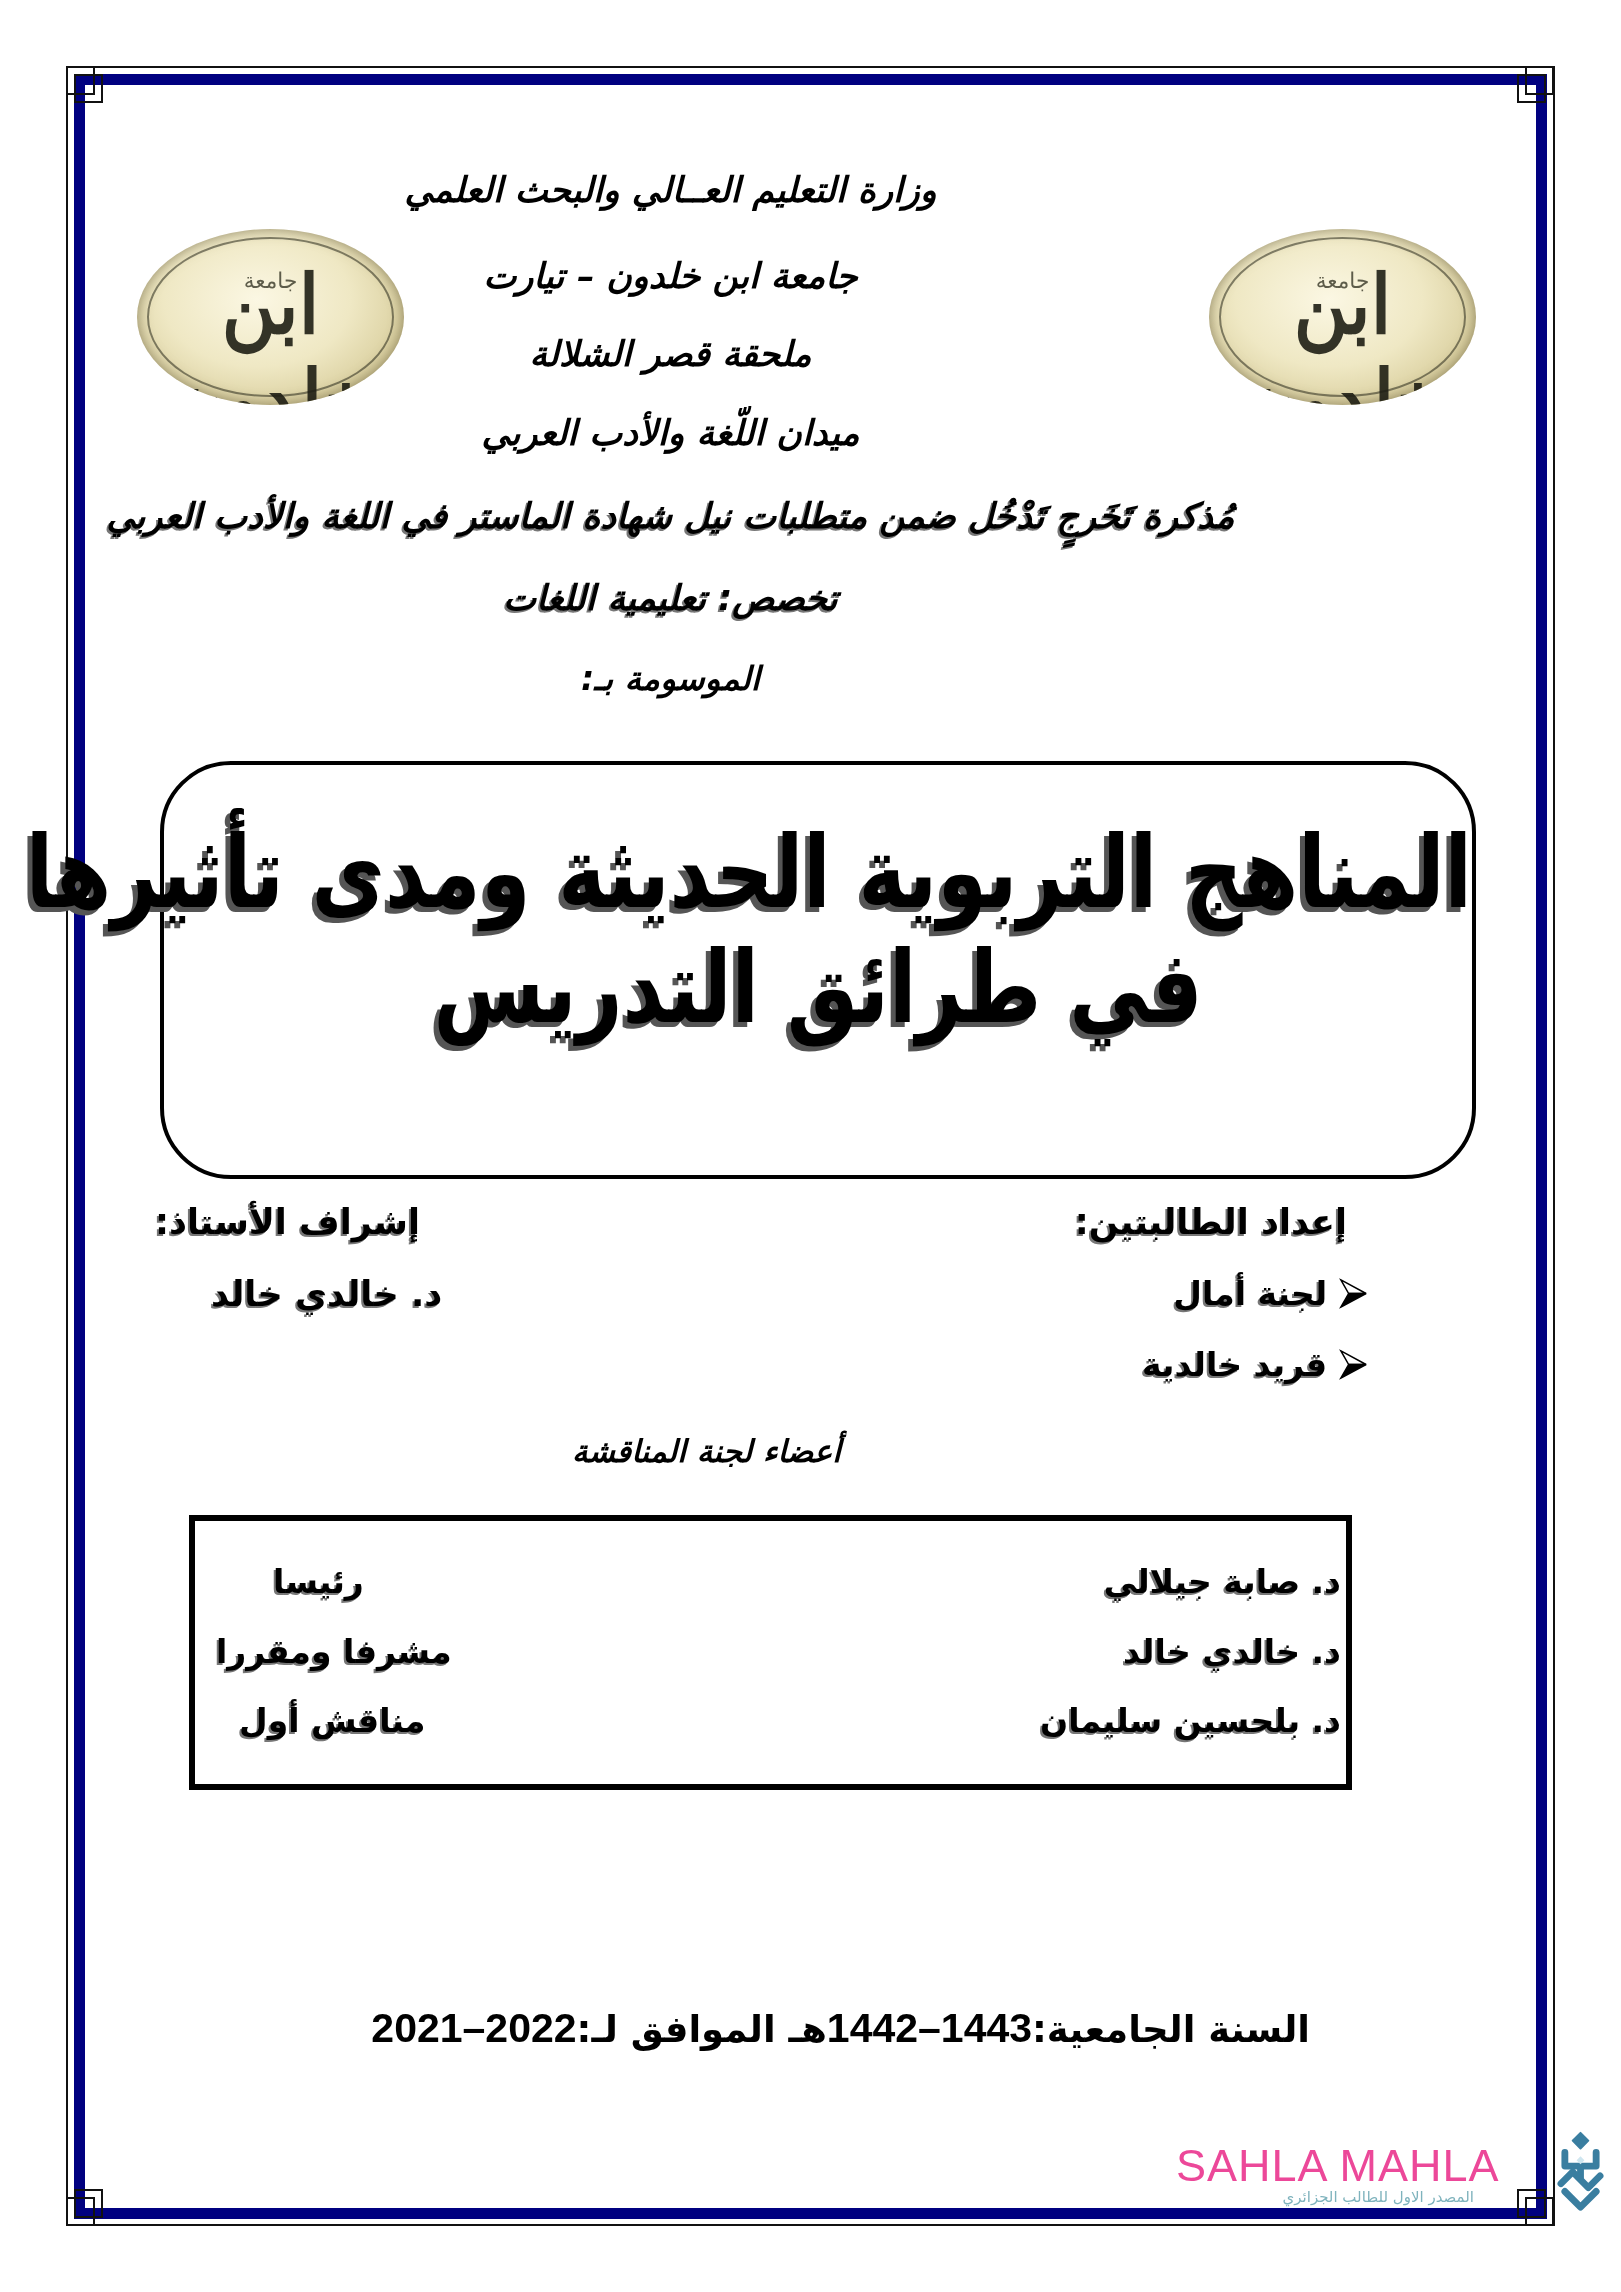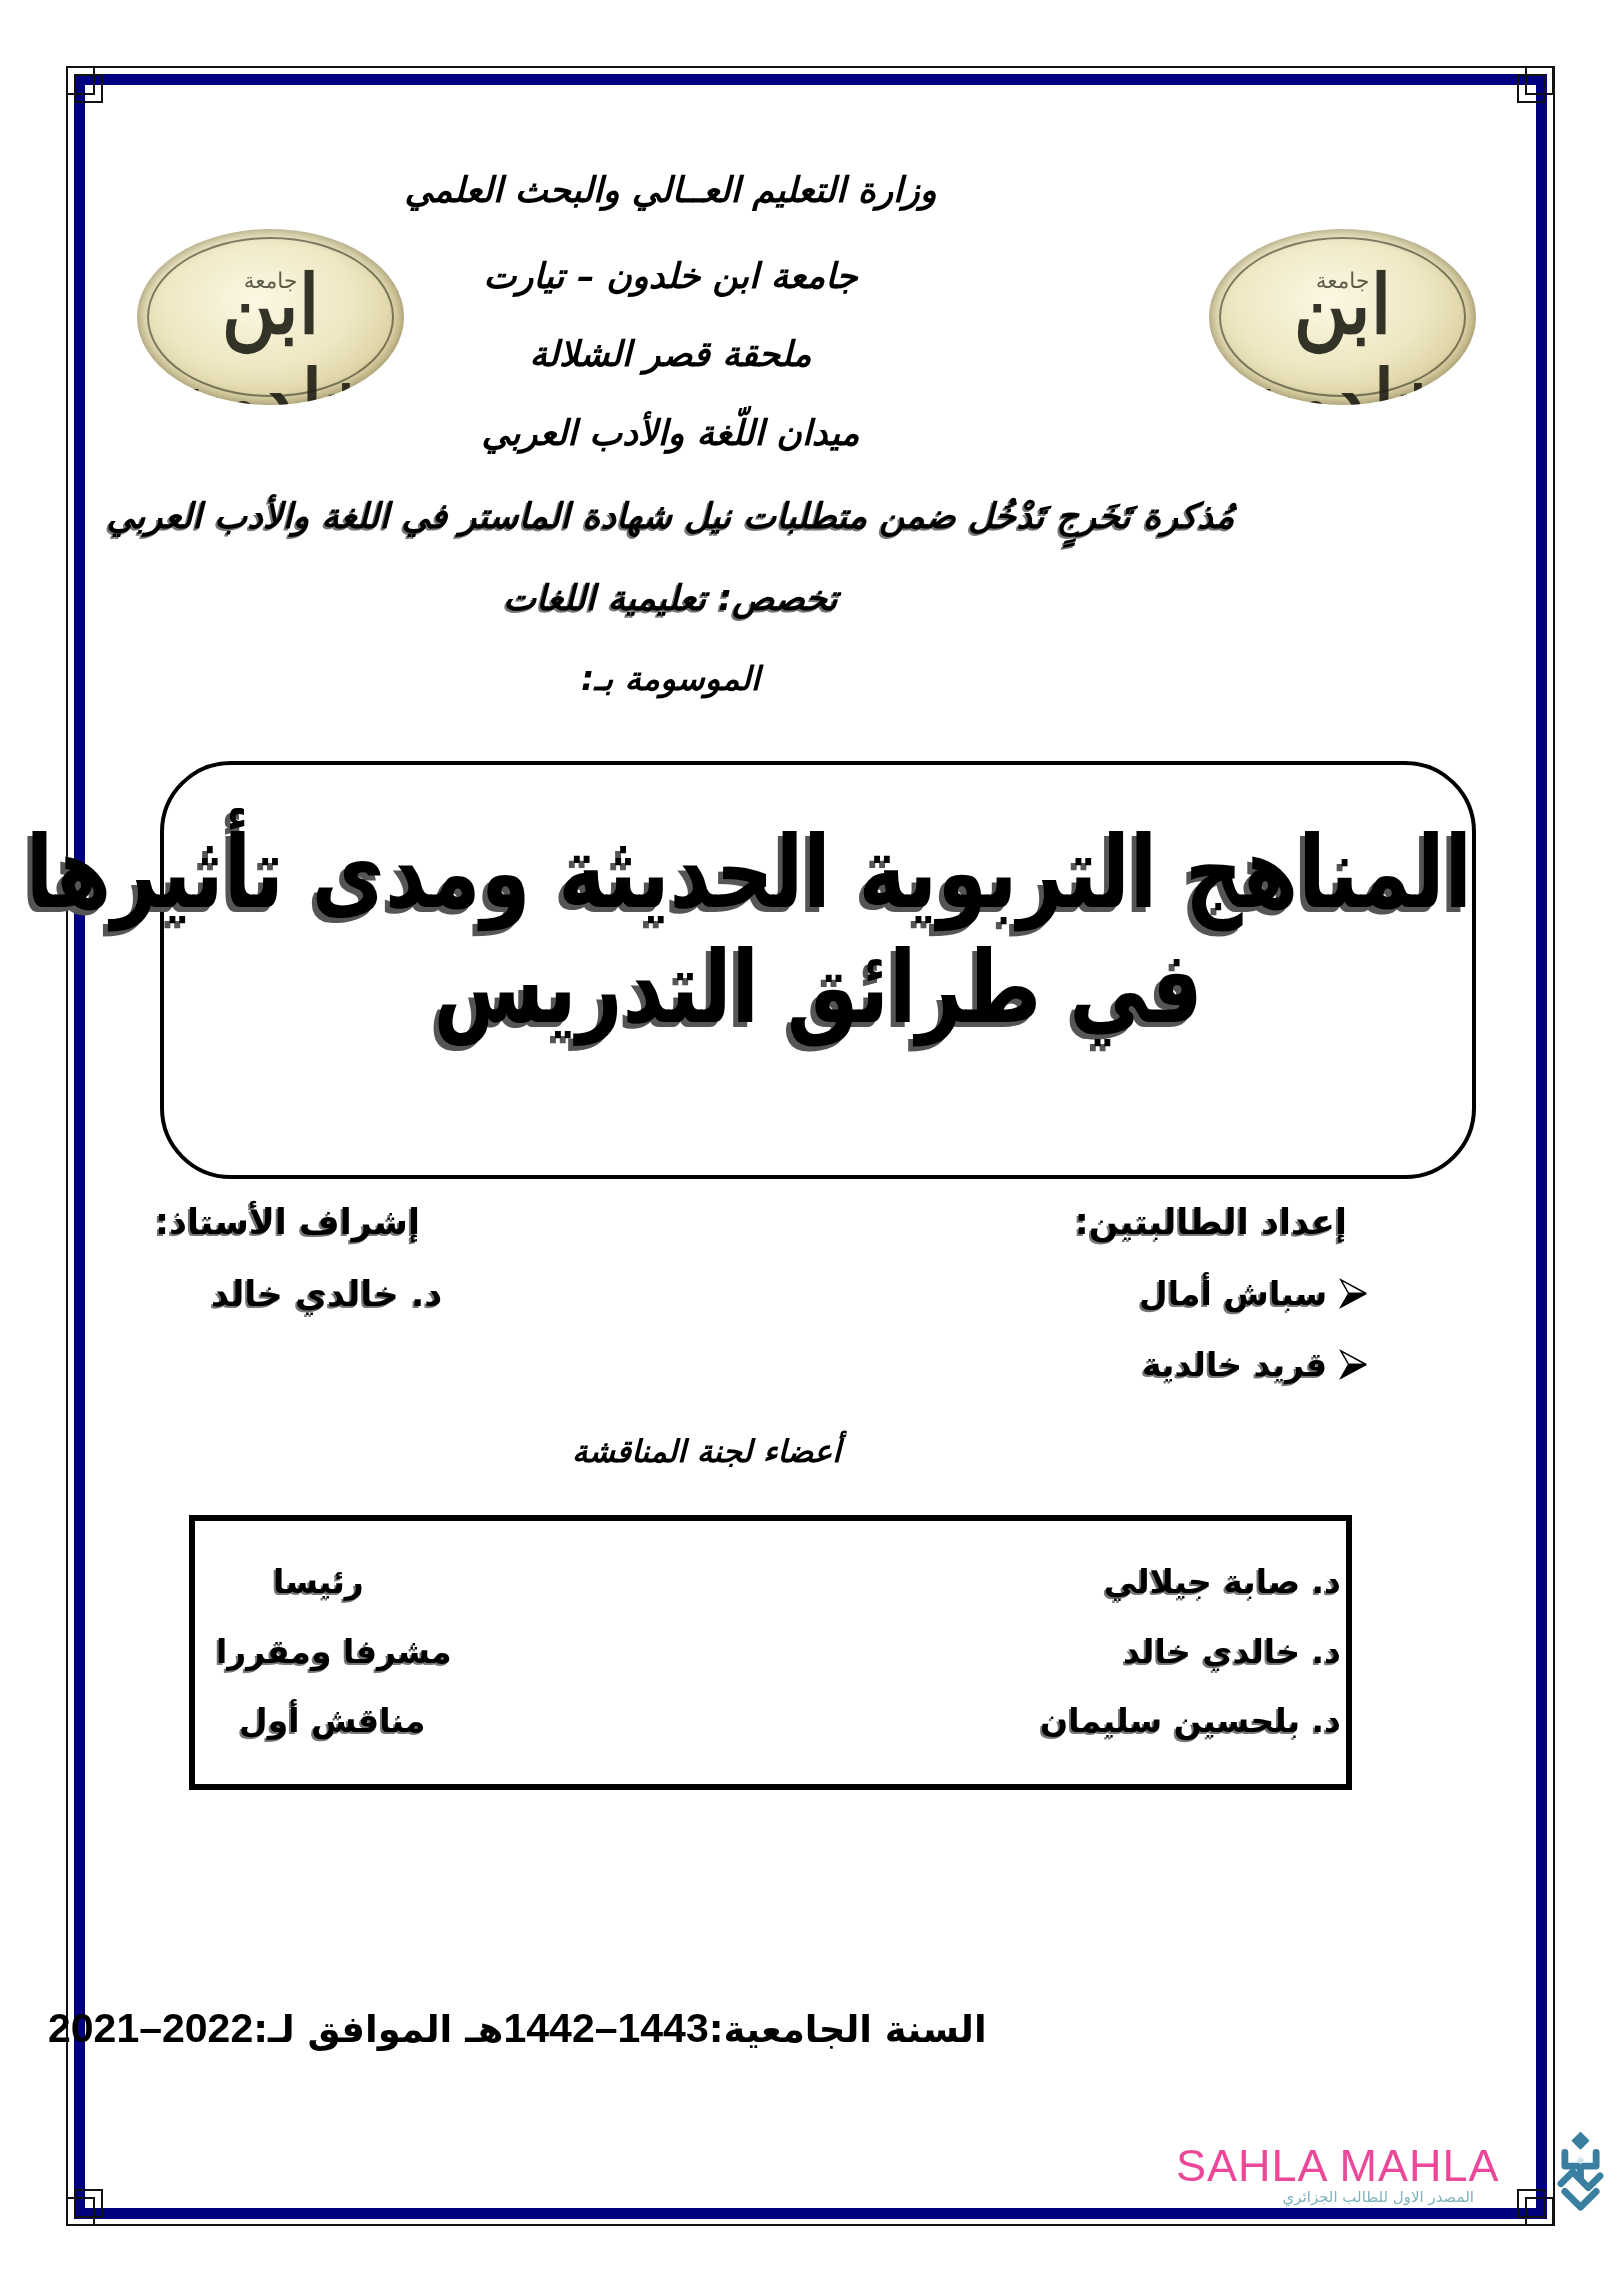--- a/index.html
+++ b/index.html
@@ -152,27 +152,26 @@
       white-space: nowrap;
     }
     .committee-row .member { position: absolute; right: 5px; }
     .committee-row .role { position: absolute; left: 78px; }
 
     
     .year-line {
       position: absolute;
       left: 0; width: 1310px;
       top: 2005px;
-      text-align: left;
+      text-align: right;
       direction: rtl;
       font-weight: bold;
       font-size: 37px;
       white-space: nowrap;
       font-family: "DejaVu Sans", "Liberation Sans", sans-serif;
-      margin-left: 48px;
     }
     .year-line .num { font-family: "Liberation Sans", "DejaVu Sans", sans-serif; font-size: 41px; }
 
     
     .wm-title {
       position: absolute;
       left: 1176px; top: 2140px;
       font-family: "Liberation Sans", "DejaVu Sans", sans-serif;
       font-size: 45px;
       color: #ec4899;
@@ -236,21 +235,21 @@
 </div>
 
 <div class="label-bold" style="right:274px; top:1202px;">إعداد الطالبتين:</div>
 <div class="label-bold" style="left:155px; top:1202px;">إشراف الأستاذ:</div>
 
 <div class="bullet-item" style="right:253px; top:1274px;">
   <svg viewBox="0 0 30 32">
     <polygon points="2,2 28,16 10,16" fill="#fff" stroke="#000" stroke-width="1.5"></polygon>
     <polygon points="2,30 28,16 10,16" fill="#000" stroke="#000" stroke-width="1.5"></polygon>
   </svg>
-  <span>سباش أمال</span>
+  <span>لجنة أمال</span>
 </div>
 <div class="bullet-item" style="right:253px; top:1345px;">
   <svg viewBox="0 0 30 32">
     <polygon points="2,2 28,16 10,16" fill="#fff" stroke="#000" stroke-width="1.5"></polygon>
     <polygon points="2,30 28,16 10,16" fill="#000" stroke="#000" stroke-width="1.5"></polygon>
   </svg>
   <span>قريد خالدية</span>
 </div>
 
 <div class="label-bold" style="left:211px; top:1274px;">د. خالدي خالد</div>

